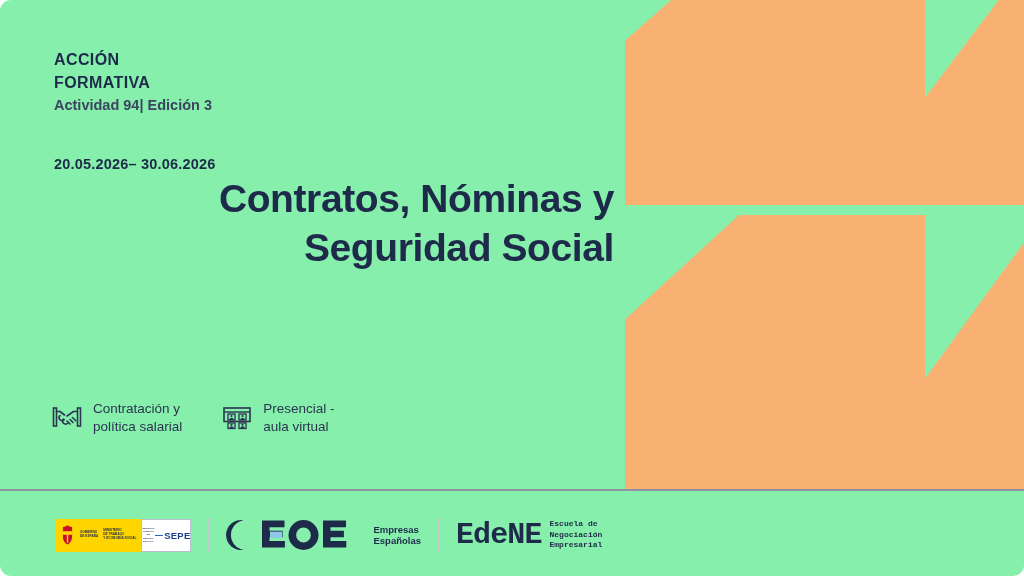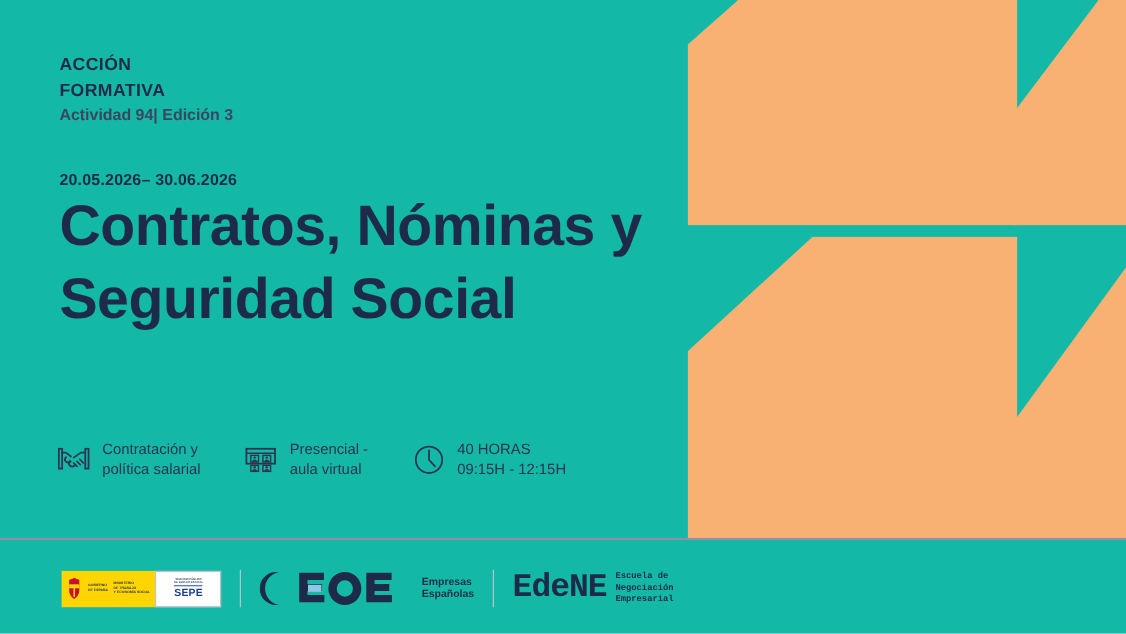--- a/index.html
+++ b/index.html
@@ -6,21 +6,21 @@
   html,body { width:1024px; height:576px; }
   body {
     font-family:"Liberation Sans", sans-serif;
     background:#ffffff;
     color:#1e2a4a;
     overflow:hidden;
     position:relative;
   }
 
   
-  .poster { position:relative; width:1024px; height:576px; background:#14b8a6; }
+  .poster { position:relative; width:1024px; height:576px; background:#86efac;border-radius:11px; }
 
   
   .pattern { position:absolute; left:600px; top:0; width:424px; height:490px; overflow:hidden; }
   .shape { position:absolute; background:#F9B173; }
   .sh-a { left:25px;  top:-60px;  width:300px; height:265px;
           clip-path:polygon(0% 38%, 38% 0%, 100% 0%, 100% 100%, 0% 100%); }
   .sh-b { left:320px; top:-60px;  width:200px; height:265px;
           clip-path:polygon(0% 100%, 0% 62%, 62% 0%, 100% 0%, 100% 100%); }
   .sh-c { left:25px;  top:215px;  width:300px; height:275px;
           clip-path:polygon(0% 38%, 38% 0%, 100% 0%, 100% 100%, 0% 100%); }
@@ -31,40 +31,40 @@
   .divider { position:absolute; left:0; top:489px; width:1024px; height:2px; background:#8d93a3; }
 
   
   .header { position:absolute; left:54px; top:48px; width:520px; }
   .kicker { font-size:16px; font-weight:bold; letter-spacing:.4px; line-height:1.45; color:#1e2a4a; }
   .subkicker { font-size:14.5px; font-weight:700; line-height:1.5; color:#3b4560; margin-top:1px; }
   .dates { font-size:14.5px; font-weight:bold; letter-spacing:.2px; margin-top:39px; color:#1e2a4a; }
 
   
   .title { position:absolute; left:54px; top:174px; width:560px;
-           font-size:52px; font-weight:bold; line-height:1.26; letter-spacing:-.4px; color:#1e2a4a; }
+           font-size:39px; font-weight:bold; line-height:1.26; letter-spacing:-.4px; color:#1e2a4a;text-align:right; }
 
   
   .info-row { position:absolute; left:50px; top:400px; display:flex; align-items:center; }
   .info-item { display:flex; align-items:center; gap:9px; }
   .info-item .ico { flex:0 0 auto; width:34px; height:34px; display:block; }
   .info-text { font-size:13.5px; line-height:1.35; color:#2b3550; font-weight:400; white-space:pre-line; }
   .gap1 { width:38px; } .gap2 { width:38px; }
 
   
   .footer { position:absolute; left:0; top:505px; width:1024px; height:60px;
             display:flex; align-items:center; justify-content:flex-start; padding-left:56px; }
   .logos { display:flex; align-items:center; }
 
   
   .gob { display:flex; align-items:stretch; height:33px; }
   .gob-yellow { background:#FFD500; display:flex; align-items:center; padding:0 5px 0 4px; gap:5px; height:33px; }
   .gob-txt { font-size:3.1px; line-height:1.28; color:#1b2a4a; font-weight:bold; letter-spacing:.05px; white-space:pre-line; }
-  .sepe { border:0.6px solid #b9bfcc; background:#fff; height:33px; width:60px;
-          display:flex; flex-direction:column; align-items:center; justify-content:center; gap:1px; }
+  .sepe { border:0.6px solid #b9bfcc; background:#fff; height:33px; width:50px;
+          display:flex; flex-direction:row; align-items:center; justify-content:center; gap:1px; }
   .sepe-top { font-size:2.5px; line-height:1.25; color:#2e3a55; text-align:center; white-space:pre-line; font-weight:bold; }
   .sepe-rule { width:26px; height:.6px; background:#2a64c8; }
   .sepe-word { font-size:9.5px; font-weight:bold; color:#1b3f8f; letter-spacing:.2px; }
 
   .vbar { width:1px; height:34px; background:#c2c7d2; margin:0 17px; }
 
   
   .ceoe { display:flex; align-items:center; gap:21px; }
   .ceoe-sub { font-size:9.5px; font-weight:bold; line-height:1.18; color:#1e2a4a; white-space:pre-line; }
 
@@ -128,28 +128,20 @@
         <rect x="19" y="22" width="7" height="5.5" fill="none" stroke="#2b3550" stroke-width="1.3"></rect>
         <circle cx="22.5" cy="23.8" r="1.1" fill="#2b3550"></circle>
         <path d="M20.3 27.5 a2.2 2.2 0 0 1 4.4 0" fill="#2b3550"></path>
       </svg>
       <span class="info-text">Presencial -
 aula virtual</span>
     </div>
 
     <div class="gap2"></div>
 
-    <div class="info-item">
-      <svg class="ico" viewBox="0 0 34 34">
-        <circle cx="17" cy="17" r="12" fill="none" stroke="#2b3550" stroke-width="1.6"></circle>
-        <path d="M17 8.5 V17 l5.5 6" fill="none" stroke="#2b3550" stroke-width="1.6" stroke-linecap="round" stroke-linejoin="round"></path>
-      </svg>
-      <span class="info-text">40 HORAS
-09:15H - 12:15H</span>
-    </div>
 
   </div>
 
   <div class="divider"></div>
 
   <div class="footer">
     <div class="logos">
 
       <div class="gob">
         <div class="gob-yellow">

